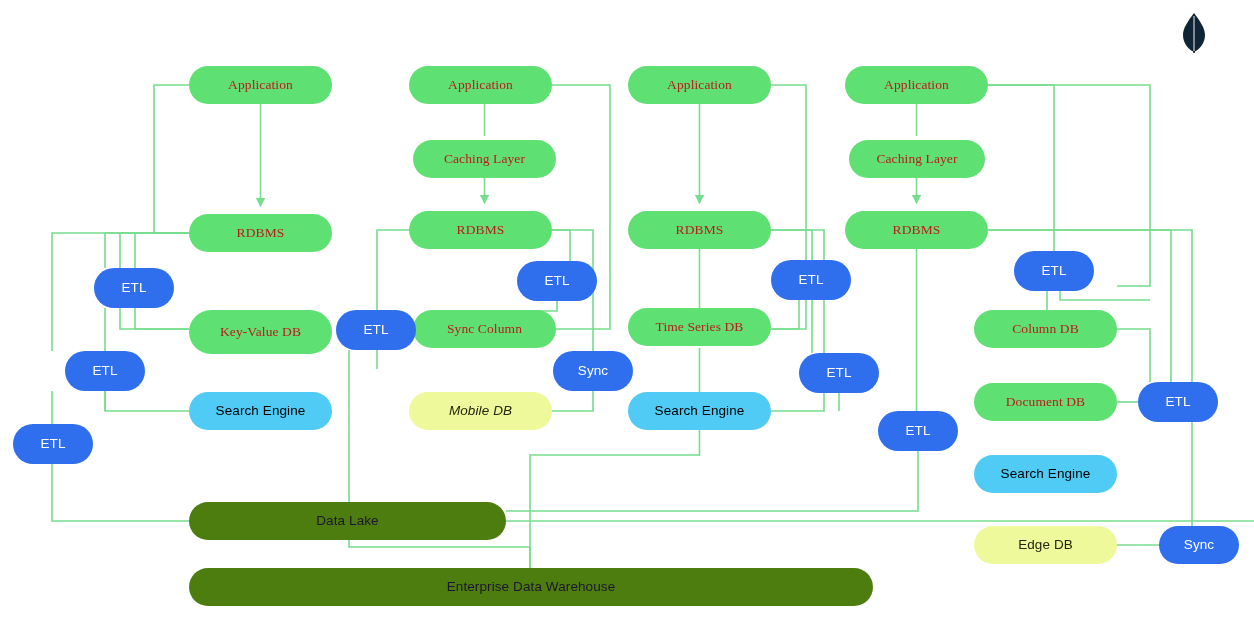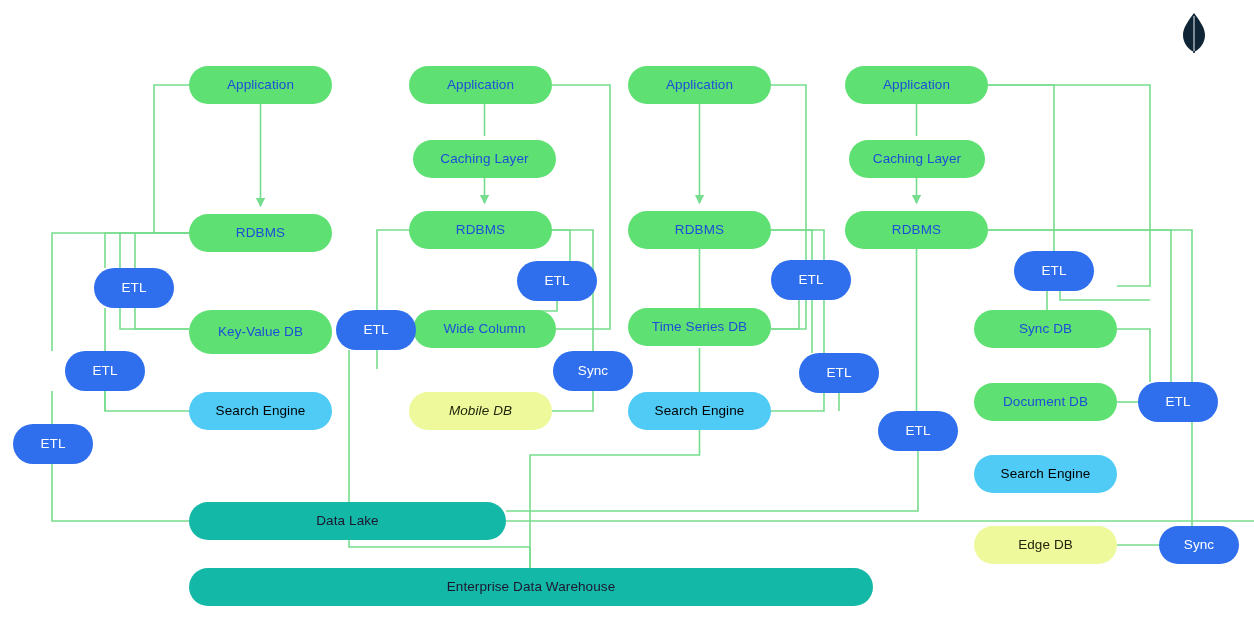--- a/index.html
+++ b/index.html
@@ -32,28 +32,28 @@
     line-height:1.1;
     z-index:5;
     white-space:nowrap;
   }
   .node .lbl{
     display:block;
     font-size:13.5px;
     letter-spacing:.1px;
   }
   .t-green{ background:#5FE072; }
-  .t-green .lbl{ color:#1d4ed8; }
+  .t-green .lbl{ color:#b91c1c;font-family:Liberation Serif, serif; }
   .t-blue{ background:#2F6FEE; }
   .t-blue .lbl{ color:#ffffff; }
   .t-cyan{ background:#4FCBF5; }
   .t-cyan .lbl{ color:#000000; }
   .t-yellow{ background:#EEF99B; }
   .t-yellow .lbl{ color:#22260b; }
-  .t-lav{ background:#14b8a6;text-align:right; }
+  .t-lav{ background:#4d7c0f;text-align:right; }
   .t-lav .lbl{ color:#1d1630; }
 
   #logo{
     position:absolute;
     z-index:9;
     left:1180px;
     top:12px;
     width:28px;
     height:42px;
   }
@@ -181,21 +181,21 @@
       <div class="node t-green" style="left: 409px; top: 66px; width: 143px; height: 38px;">
         <span class="lbl">Application</span>
       </div>
       <div class="node t-green" style="left: 413px; top: 140px; width: 143px; height: 38px;">
         <span class="lbl">Caching Layer</span>
       </div>
       <div class="node t-green" style="left: 409px; top: 211px; width: 143px; height: 38px;">
         <span class="lbl">RDBMS</span>
       </div>
       <div class="node t-green" style="left: 413px; top: 310px; width: 143px; height: 38px;">
-        <span class="lbl">Wide Column</span>
+        <span class="lbl">Sync Column</span>
       </div>
       <div class="node t-yellow" style="left: 409px; top: 392px; width: 143px; height: 38px; font-style: italic;">
         <span class="lbl">Mobile DB</span>
       </div>
       <div class="node t-blue" style="left: 336px; top: 310px; width: 80px; height: 40px;">
         <span class="lbl">ETL</span>
       </div>
       <div class="node t-blue" style="left: 517px; top: 261px; width: 80px; height: 40px;">
         <span class="lbl">ETL</span>
       </div>
@@ -226,21 +226,21 @@
       <div class="node t-green" style="left: 845px; top: 66px; width: 143px; height: 38px;">
         <span class="lbl">Application</span>
       </div>
       <div class="node t-green" style="left: 849px; top: 140px; width: 136px; height: 38px;">
         <span class="lbl">Caching Layer</span>
       </div>
       <div class="node t-green" style="left: 845px; top: 211px; width: 143px; height: 38px;">
         <span class="lbl">RDBMS</span>
       </div>
       <div class="node t-green" style="left: 974px; top: 310px; width: 143px; height: 38px;">
-        <span class="lbl">Sync DB</span>
+        <span class="lbl">Column DB</span>
       </div>
       <div class="node t-green" style="left: 974px; top: 383px; width: 143px; height: 38px;">
         <span class="lbl">Document DB</span>
       </div>
       <div class="node t-cyan" style="left: 974px; top: 455px; width: 143px; height: 38px;">
         <span class="lbl">Search Engine</span>
       </div>
       <div class="node t-yellow" style="left: 974px; top: 526px; width: 143px; height: 38px;">
         <span class="lbl">Edge DB</span>
       </div>

